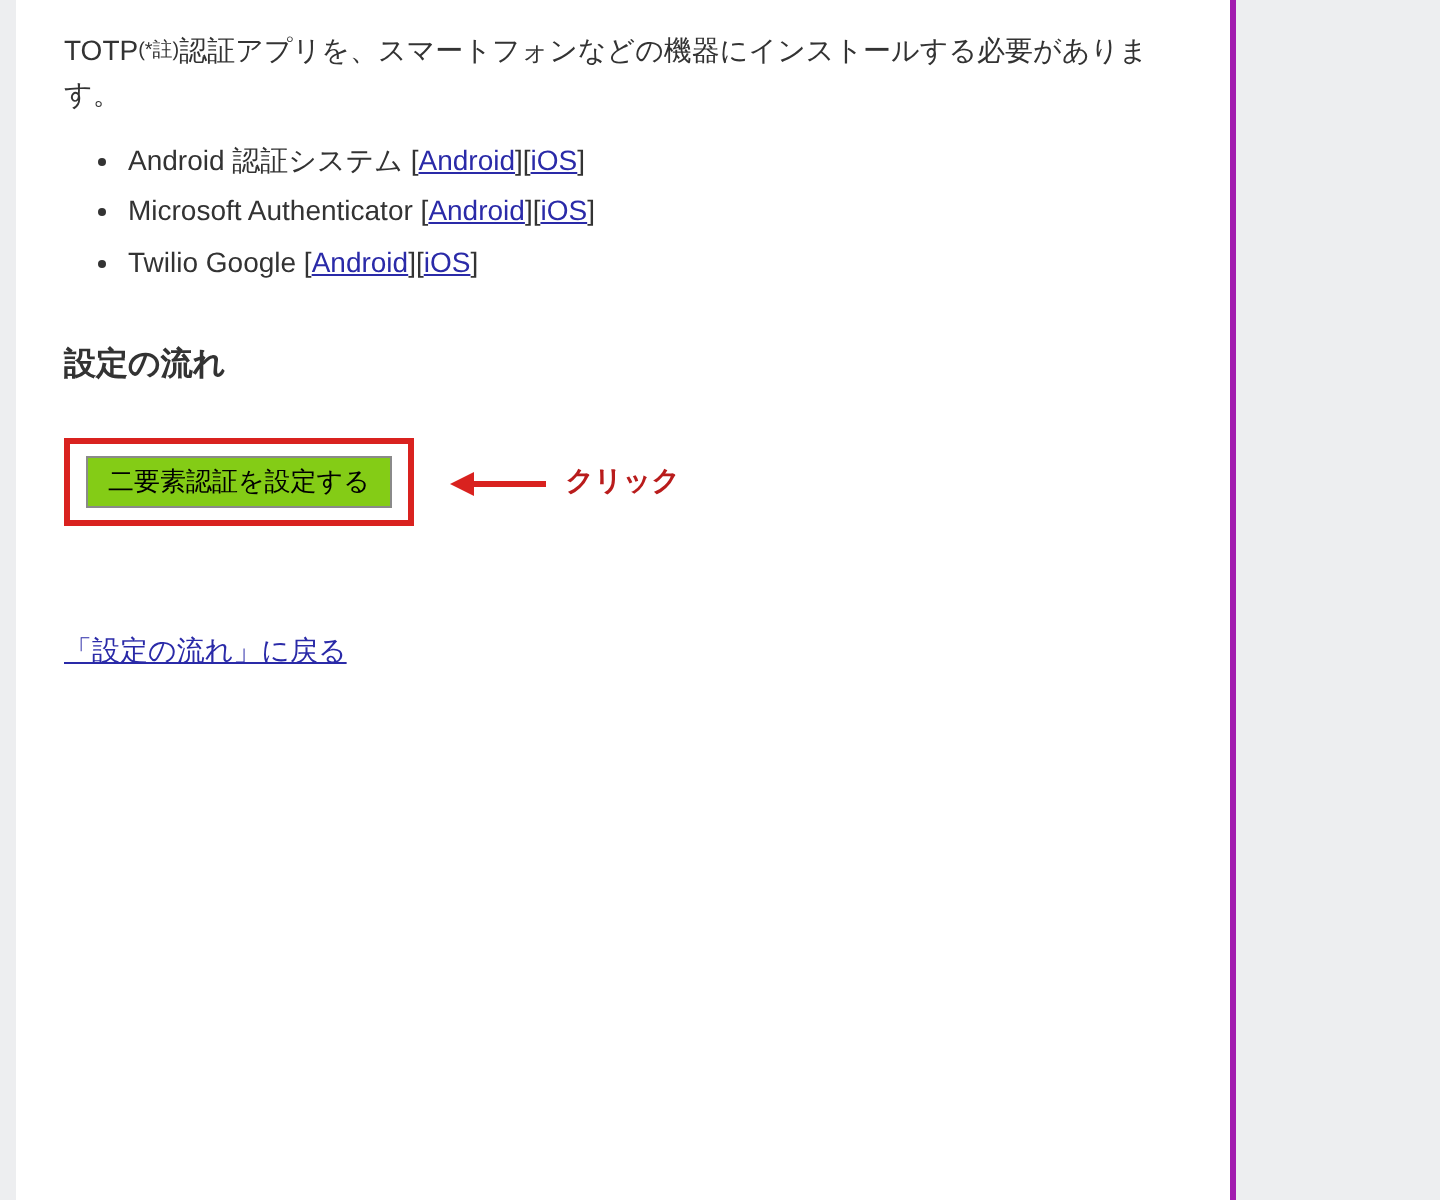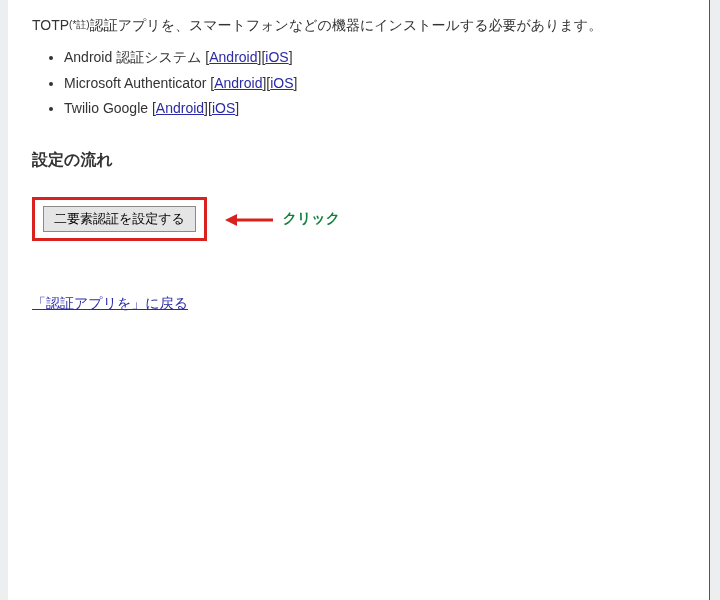--- a/index.html
+++ b/index.html
@@ -5,48 +5,48 @@
   html,body{margin:0;padding:0}
   body{
     width:720px;height:600px;
     background:#edeef0;
     font-family:"Hiragino Kaku Gothic ProN","Yu Gothic",Meiryo,sans-serif;
     font-size:14px;color:#333;box-sizing:border-box;
   }
   .page{
     background:#fff;
     margin:0 0 0 8px;
-    width:702px;height:600px;
+    width:610px;height:600px;
     box-sizing:border-box;
     padding:4px 24px 12px 24px;
-    border-right:1px solid #a21caf;
+    border-right:3px solid #a21caf;
     position:relative;
   }
   p{margin:10px 0;line-height:1.6}
   ul.apps{margin:10px 0 24px 32px;padding:0}
   ul.apps li{list-style:disc;margin:3px 0;line-height:1.6}
   a.link{color:#2a2aa8;text-decoration:underline}
   h2{margin:30px 0 14px 0;font-size:16px;font-weight:bold}
   ol.flow{margin:0 0 30px 28px;padding:0}
   ol.flow li{margin:16px 0;line-height:1.6}
   .btn-area{position:relative;margin:26px 0 56px 0;height:42px}
   .click-frame{
     display:inline-block;border:3px solid #d9221f;
     padding:6px 8px;vertical-align:middle;
   }
   button.setup{
     font-family:Liberation Serif, serif;font-size:13px;
     padding:3px 10px;
-    background:#e5e5e5;
+    background:#84cc16;
     border:1px solid #8a8a8a;
     cursor:pointer;
   }
   .arrow-wrap{display:inline-block;vertical-align:middle;margin-left:14px}
   .arrow-wrap svg{vertical-align:middle}
-  .click-label{color:#15803d;font-weight:bold;margin-left:6px;vertical-align:middle}
+  .click-label{color:#b91c1c;font-weight:bold;margin-left:6px;vertical-align:middle}
   .back-link{color:#2a2aa8;text-decoration:underline}
   .note{color:#444}
   .small-sup{font-size:10px;vertical-align:2px}
 </style>
 </head>
 <body>
 
 <div class="page">
 
   <p>
@@ -79,16 +79,16 @@
     <span class="arrow-wrap">
       <svg width="48" height="14" viewBox="0 0 48 14">
         <line x1="48" y1="7" x2="8" y2="7" stroke="#d9221f" stroke-width="3"></line>
         <polygon points="0,7 12,1 12,13" fill="#d9221f"></polygon>
       </svg>
     </span>
     <span class="click-label">クリック</span>
   </div>
 
   <div>
-    <a href="#" class="back-link">「認証アプリを」に戻る</a><br>
+    <a href="#" class="back-link">「設定の流れ」に戻る</a><br>
   </div>
 
 </div>
 
 </body></html>

